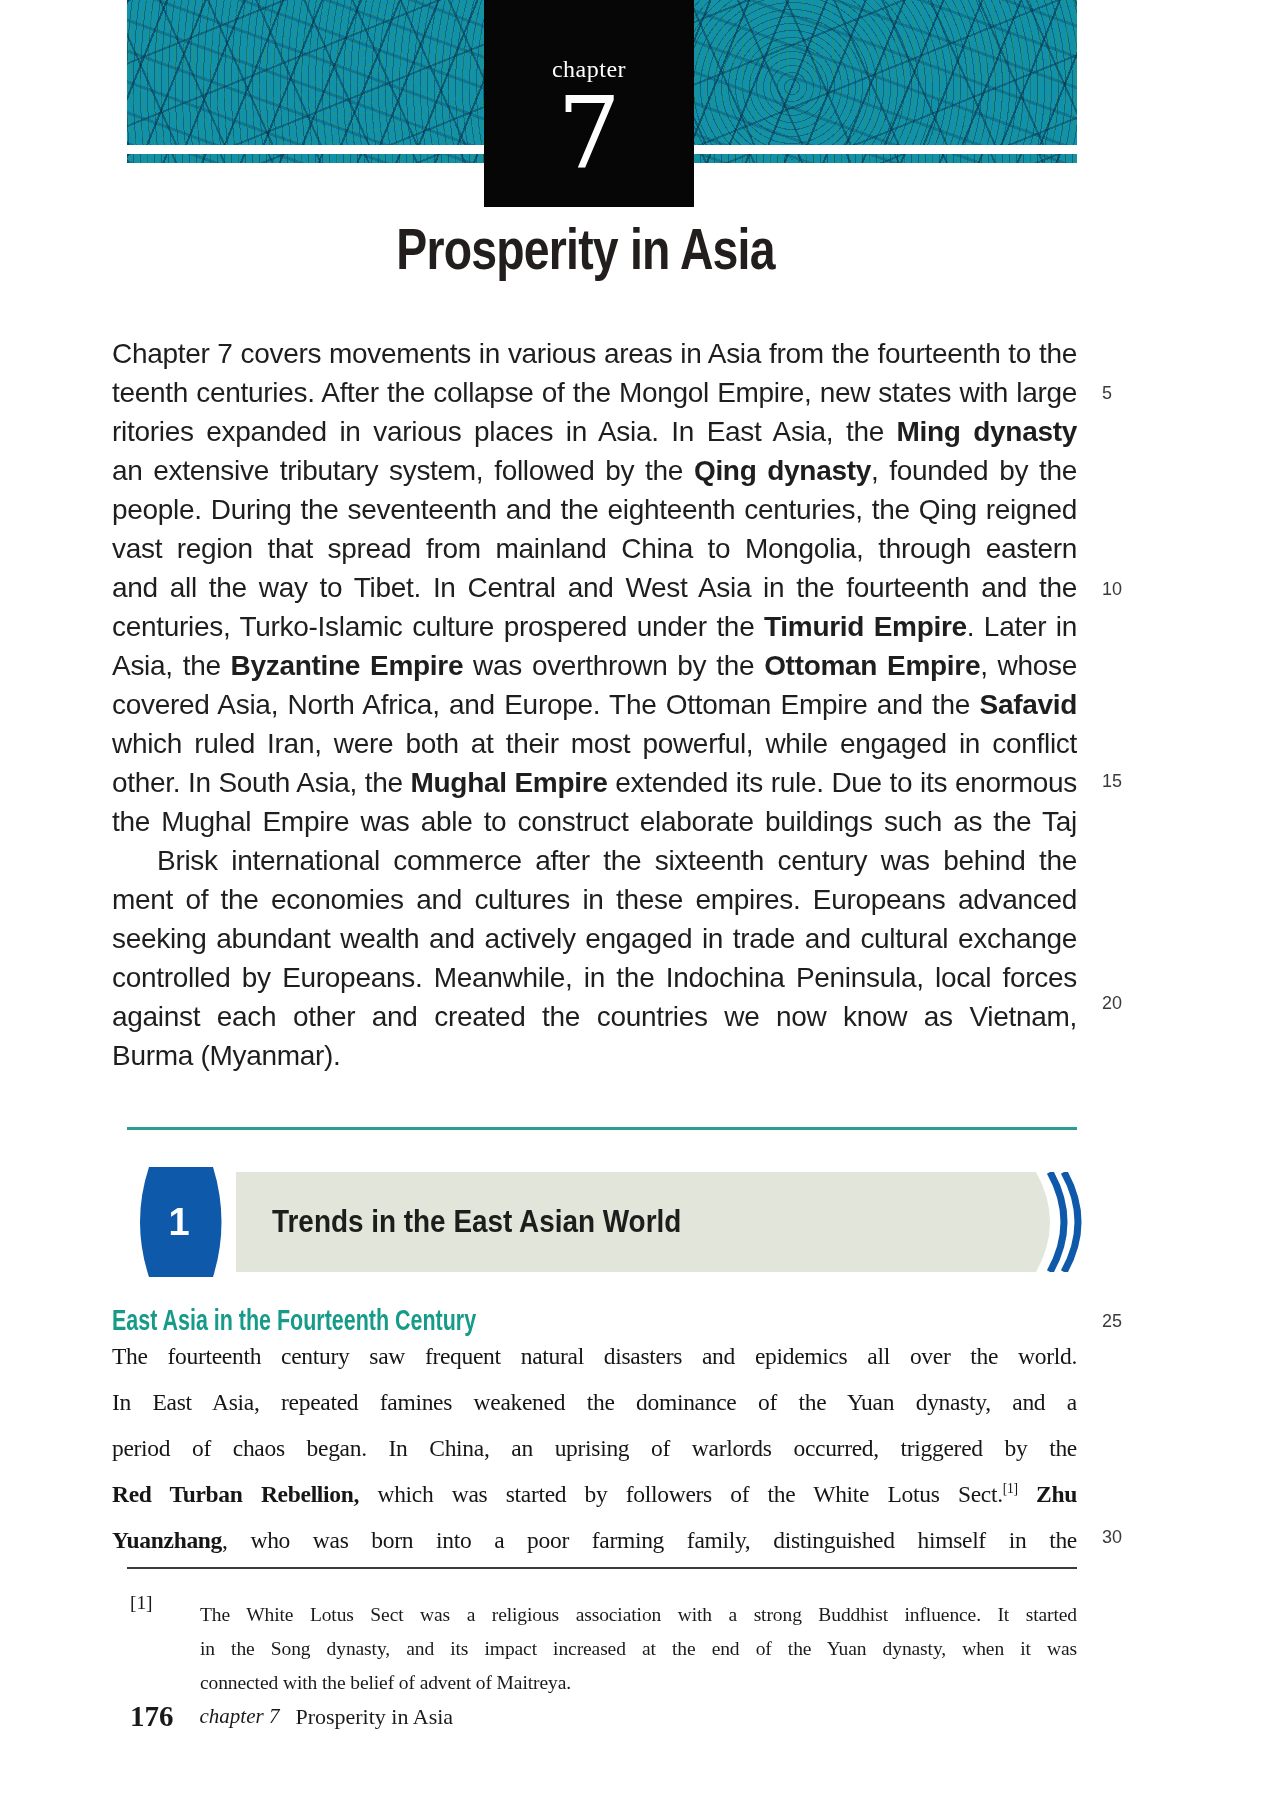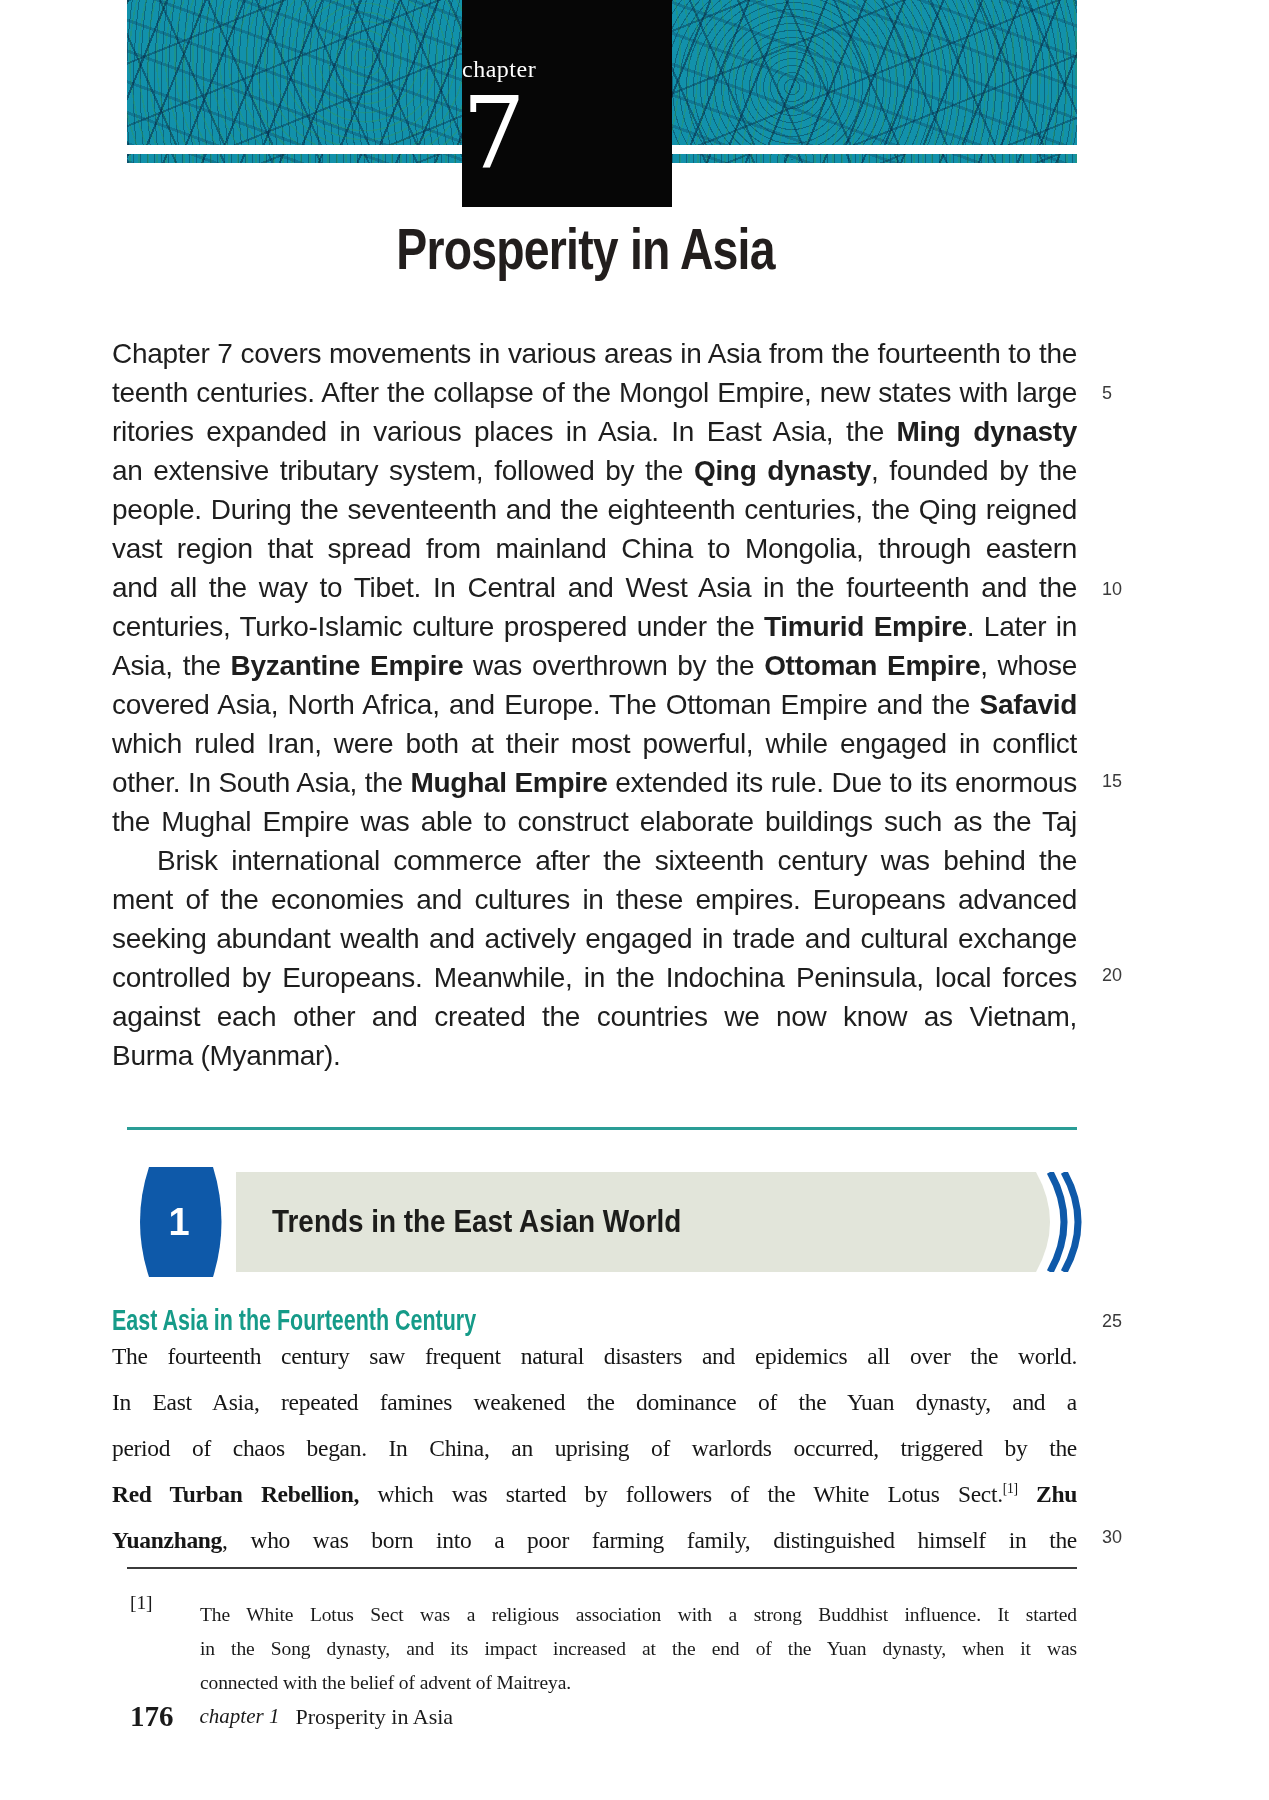--- a/index.html
+++ b/index.html
@@ -13,40 +13,40 @@
       repeating-linear-gradient(112deg, rgba(7,42,70,.55) 0 2px, transparent 2px 36px),
       repeating-linear-gradient(66deg,  rgba(7,42,70,.45) 0 2px, transparent 2px 44px),
       repeating-linear-gradient(158deg, rgba(7,42,70,.40) 0 2px, transparent 2px 58px),
       repeating-linear-gradient(20deg,  rgba(12,70,100,.35) 0 3px, transparent 3px 29px),
       repeating-radial-gradient(circle at 25% 40%, rgba(46,150,90,.40) 0 1.5px, transparent 1.5px 9px),
       repeating-radial-gradient(circle at 70% 60%, rgba(3,25,45,.35) 0 1px, transparent 1px 7px);
   }
   .banner{position:absolute;left:127px;top:0;width:950px;height:145px;}
   .banner-strip{position:absolute;left:127px;top:154px;width:950px;height:9px;}
 
-  .chapter-box{position:absolute;left:462px;top:0;width:210px;height:207px;background:#060606;
-               color:#fff;}
+  .chapter-box{position:absolute;left:484px;top:0;width:210px;height:207px;background:#060606;
+               text-align:center;color:#fff;}
   .chapter-label{margin-top:56px;font-family:"Liberation Serif",serif;font-size:24px;letter-spacing:.5px;}
   .chapter-number{font-family:"DejaVu Serif",serif;font-size:100px;line-height:1.02;margin-top:0;}
 
   .page-title{position:absolute;left:0;top:215px;width:1172px;text-align:center;
               font-weight:bold;font-size:58px;letter-spacing:-1px;color:#221e1d;white-space:nowrap;}
   .condense{display:inline-block;transform:scaleX(.8);transform-origin:center;}
   .condense-left{display:inline-block;transform-origin:left center;white-space:nowrap;}
 
   
   .intro{position:absolute;left:112px;top:334px;width:965px;
          font-size:28px;line-height:39px;letter-spacing:-0.3px;color:#1e1e1e;}
   .line{text-align:justify;text-align-last:justify;height:39px;overflow:hidden;}
   .line.last{text-align-last:left;}
   .line.indent{text-indent:45px;}
 
   
   .margin-num{position:absolute;left:1102px;font-size:18px;line-height:22px;color:#3a3a3a;}
-  .ln-0{top:382px}.ln-1{top:578px}.ln-2{top:770px}.ln-3{top:964px}.ln-4{top:1310px}.ln-5{top:1526px}
+  .ln-0{top:382px}.ln-1{top:578px}.ln-2{top:770px}.ln-3{top:992px}.ln-4{top:1310px}.ln-5{top:1526px}
 
   .teal-rule{position:absolute;left:127px;top:1127px;width:950px;height:3px;
              background:var(--teal-rule,#2a9d96);}
 
   
   .ribbon-svg{position:absolute;left:127px;top:1167px;width:104px;height:110px;}
   .ribbon-num{position:absolute;left:127px;top:1167px;width:104px;height:110px;display:flex;
               align-items:center;justify-content:center;color:#fff;font-size:38px;font-weight:bold;}
   .sec-banner{position:absolute;left:236px;top:1172px;width:794px;height:100px;
               background:var(--beige,#e2e5da);display:flex;align-items:center;
@@ -152,21 +152,21 @@
     <span class="fn-marker">[1]</span>
     <div class="fn-text" id="footnote-lines">
         <div class="line"><span>The White Lotus Sect was a religious association with a strong Buddhist influence. It started</span></div>
         <div class="line"><span>in the Song dynasty, and its impact increased at the end of the Yuan dynasty, when it was</span></div>
         <div class="line last"><span>connected with the belief of advent of Maitreya.</span></div>
       </div>
   </div>
 
   <div class="footer">
     <span class="folio">176</span>
-    <span class="footer-chapter">chapter 1</span>
+    <span class="footer-chapter">chapter 7</span>
     <span class="footer-title">Prosperity in Asia</span>
   </div>
 
 <div class="margin-num ln-0">5</div>
     <div class="margin-num ln-1">10</div>
     <div class="margin-num ln-2">15</div>
     <div class="margin-num ln-3">20</div>
     <div class="margin-num ln-4">25</div>
     <div class="margin-num ln-5">30</div>
   </div>

